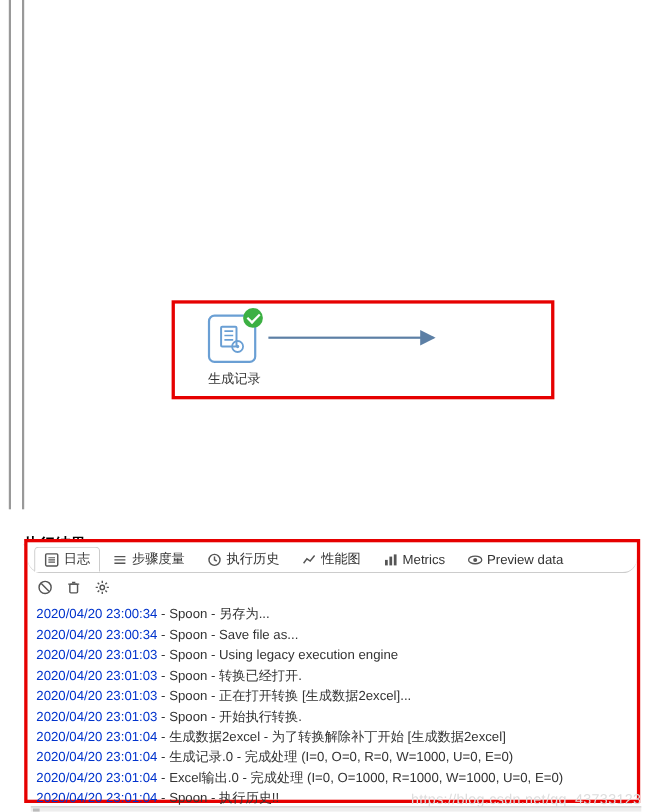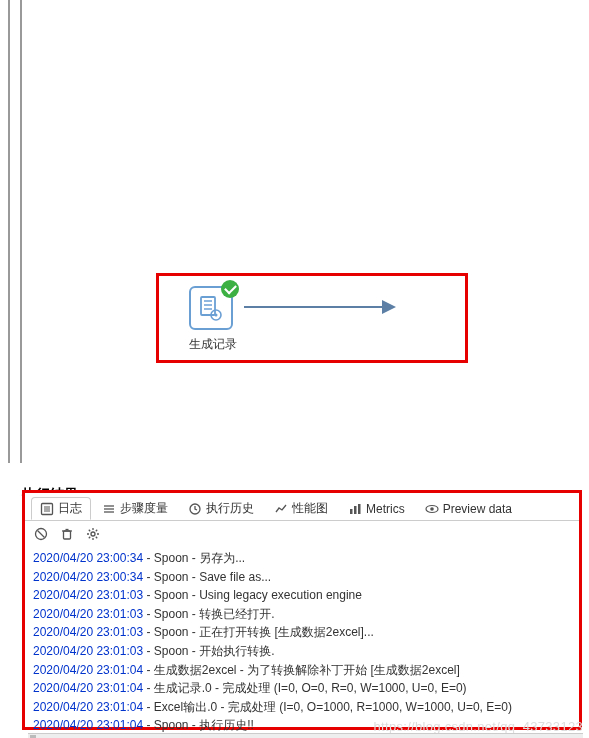--- a/index.html
+++ b/index.html
@@ -25,21 +25,21 @@
       left: 28px;
       top: 0;
       width: 555px;
       height: 463px;
       background: #fff;
     }
     .flow-box {
       position: absolute;
       left: 128px;
       top: 273px;
-      width: 312px;
+      width: 348px;
       height: 90px;
       border: 3px solid #e60000;
     }
     .node {
       position: absolute;
       text-align: center;
     }
     .node-icon-wrap {
       width: 44px;
       height: 44px;
@@ -113,20 +113,21 @@
       border: 3px solid #e60000;
       background: #fff;
     }
     .tabs-row {
       display: flex;
       align-items: center;
       gap: 2px;
       padding: 4px 6px 0 6px;
       border-bottom: 1px solid #ccc;
       height: 28px;
+      border-radius: 13px;
     }
     .tab {
       display: flex;
       align-items: center;
       gap: 4px;
       padding: 2px 8px;
       font-size: 12px;
       color: #333;
       border: 1px solid transparent;
       border-top-left-radius: 4px;

